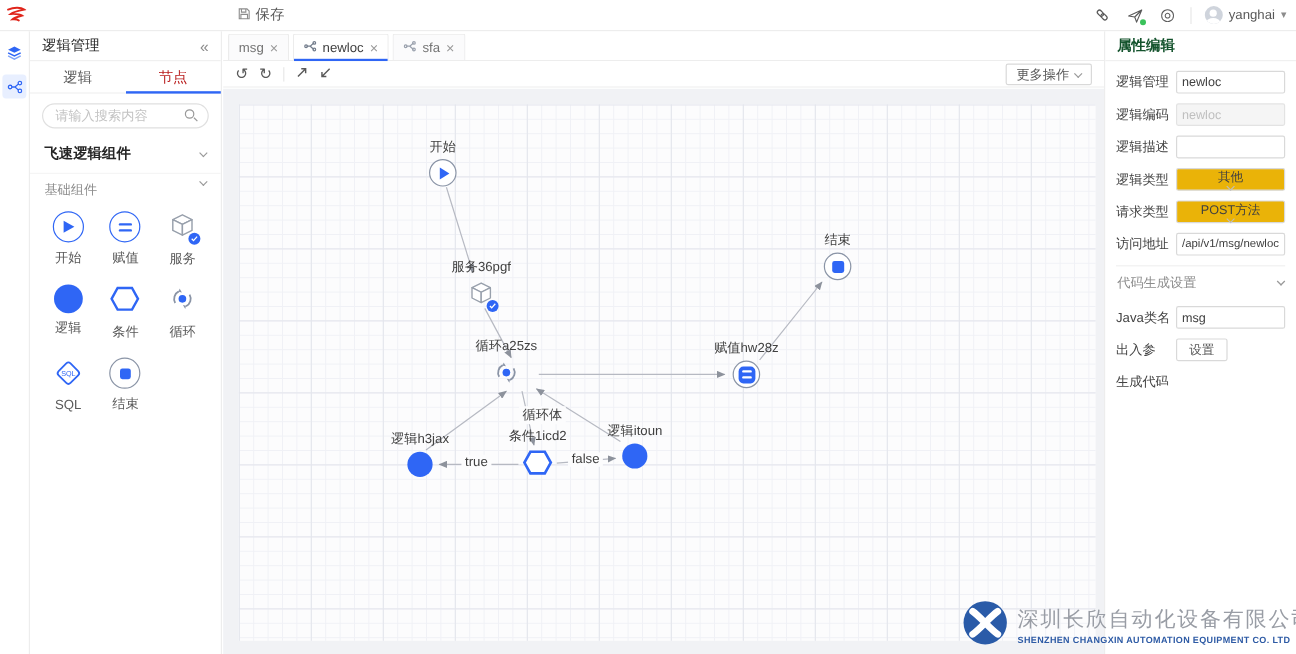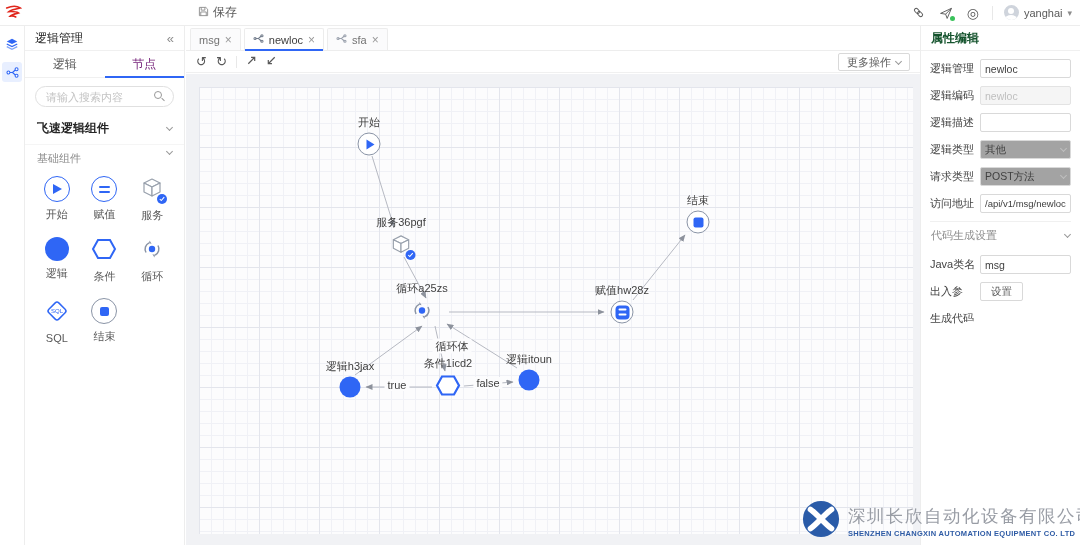--- a/index.html
+++ b/index.html
@@ -25,21 +25,21 @@
   .rail-item { width:20px; height:20px; border-radius:3px; display:flex; align-items:center; justify-content:center; cursor:pointer; }
   .rail-item.active { background:#e8efff; }
 
   
   .sidebar { position:absolute; left:25px; top:26px; width:160px; height:519px; background:#fff; border-right:1px solid #ededed; z-index:4; }
   .sb-head { height:25px; display:flex; align-items:center; justify-content:space-between; padding:0 10px; border-bottom:1px solid #f0f0f0; }
   .sb-title { font-size:12px; font-weight:normal; color:#262626; }
   .sb-collapse { color:#8c8c8c; font-size:13px; cursor:pointer; }
   .sb-tabs { height:27px; display:flex; border-bottom:1px solid #f0f0f0; }
   .sb-tab { flex:1; display:flex; align-items:center; justify-content:center; font-size:12px; color:#595959; cursor:pointer; position:relative; }
-  .sb-tab.active { color:#701a75; }
+  .sb-tab.active { color:#b91c1c; }
   .sb-tab.active::after { content:""; position:absolute; left:0; right:0; bottom:-1px; height:2px; background:#2f66f5; }
   .sb-search { padding:8px 10px 6px; }
   .sb-search-inner { position:relative; }
   .sb-search input { width:100%; height:21px; border:1px solid #e0e0e0; border-radius:11px; padding:0 22px 0 10px; font-size:11px; color:#595959; outline:none; background:#fff; font-family:inherit; }
   .sb-search input::placeholder { color:#c3c3c3; }
   .mag { position:absolute; right:9px; top:5px; width:11px; height:11px; }
   .mag::before { content:""; position:absolute; left:0; top:0; width:6px; height:6px; border:1.2px solid #999; border-radius:50%; }
   .mag::after { content:""; position:absolute; left:6.5px; top:7.5px; width:4px; height:1.2px; background:#999; transform:rotate(45deg); }
   .sb-group { display:flex; align-items:center; justify-content:space-between; padding:7px 12px 7px 12px; border-bottom:1px solid #f5f5f5; cursor:pointer; }
   .sb-group-label { font-size:12px; color:#262626; font-weight:bold; }
@@ -93,21 +93,21 @@
 
   
   .rpanel { position:absolute; left:920px; top:26px; width:160px; height:519px; background:#fff; border-left:1px solid #ededed; z-index:4; }
   .rp-head { height:25px; display:flex; align-items:center; padding:0 10px; border-bottom:1px solid #f0f0f0; font-size:12px; font-weight:bold; color:#14532d; }
   .rp-body { padding:8px 9px; }
   .frow { display:flex; align-items:center; margin-bottom:8px; min-height:19px; }
   .flabel { width:50px; flex:none; font-size:11px; color:#434343; }
   .fctl { flex:1; min-width:0; }
   .tinput { width:100%; height:19px; border:1px solid #d9d9d9; border-radius:2px; padding:0 4px; font-size:10.5px; color:#404040; outline:none; background:#fff; font-family:inherit; }
   .tinput:disabled { background:#f5f5f5; color:#bfbfbf; border-color:#e3e3e3; }
-  .selbox { width:100%; height:19px; border:1px solid #d9d9d9; border-radius:2px; padding:0 4px; font-size:10.5px; color:#404040; display:flex; align-items:center; justify-content:space-between; background:#a3a3a3; cursor:pointer; }
+  .selbox { width:100%; height:19px; border:1px solid #d9d9d9; border-radius:2px; padding:0 4px; font-size:10.5px; color:#404040; display:flex; align-items:center; justify-content:space-between; background:#eab308; cursor:pointer;flex-direction:column; }
   .selbox .chev { border-color:#bfbfbf; }
   .toggle { width:28px; height:15px; border-radius:8px; background:#2f54eb; position:relative; cursor:pointer; }
   .toggle::after { content:""; position:absolute; right:2px; top:2px; width:11px; height:11px; border-radius:50%; background:#fff; }
   .rp-sec { display:flex; align-items:center; justify-content:space-between; padding:6px 1px; border-top:1px solid #f0f0f0; margin:2px 0 6px; cursor:pointer; }
   .rp-sec-label { font-size:11px; color:#8c8c8c; }
   .set-btn { height:19px; padding:0 10px; border:1px solid #d9d9d9; border-radius:2px; background:#fff; font-size:10.5px; color:#595959; cursor:pointer; }
 
   
   .watermark { position:absolute; left:802px; top:500px; display:flex; align-items:center; gap:8px; z-index:20; pointer-events:none; }
   .wm-text { display:flex; flex-direction:column; }

